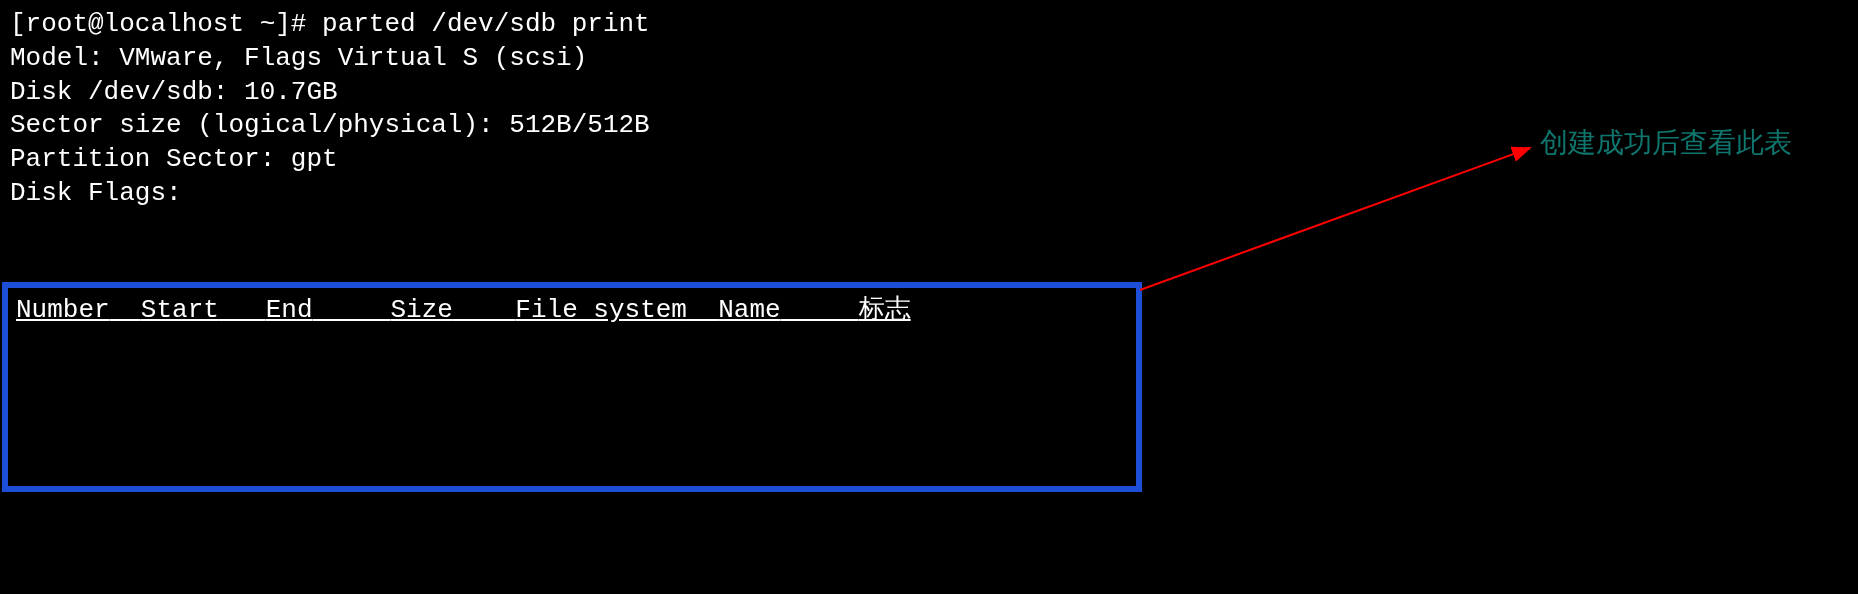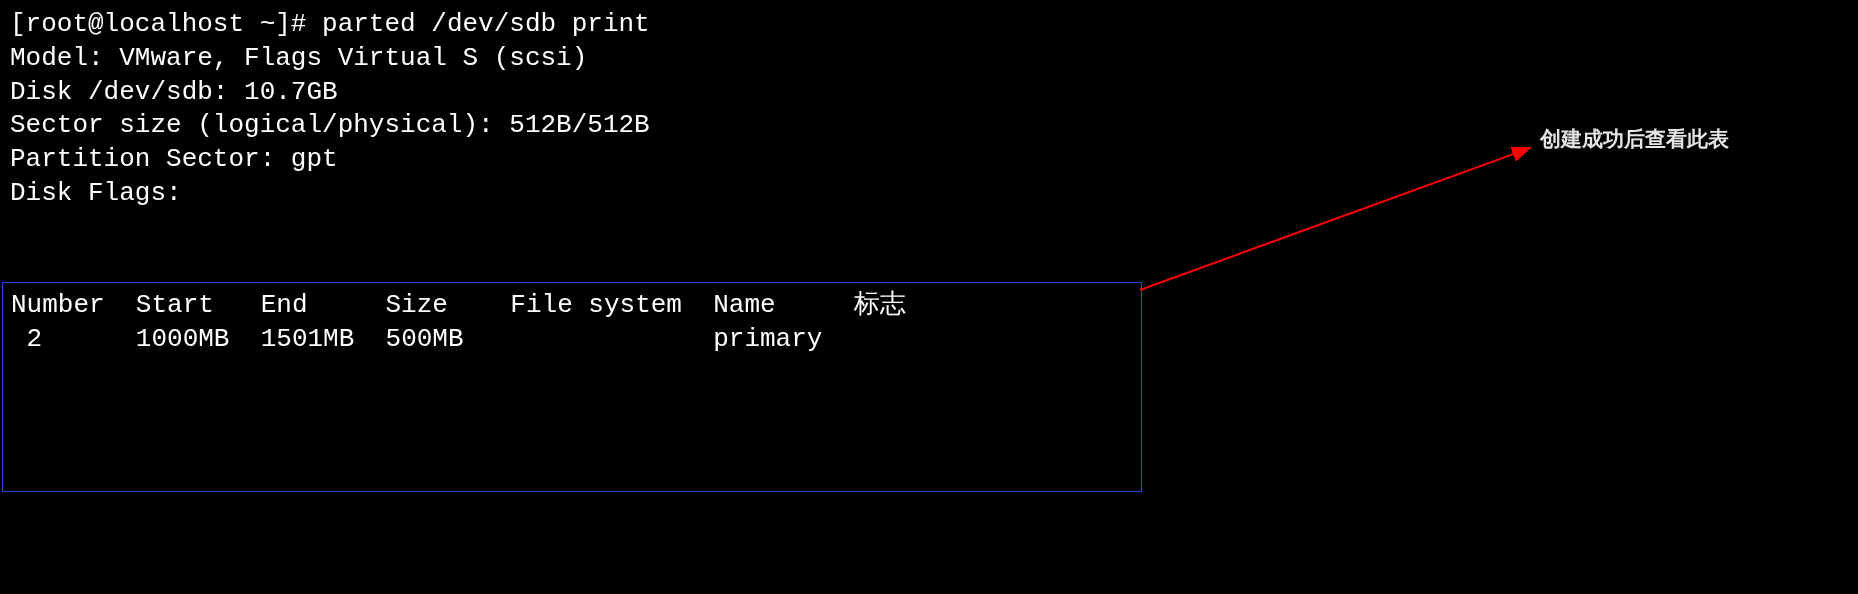--- a/index.html
+++ b/index.html
@@ -11,37 +11,37 @@
       width: 1858px;
       height: 594px;
       position: relative;
       overflow: hidden;
       line-height: 1.3;
       padding: 8px 0 0 10px;
     }
     .line { white-space: pre; }
     .prompt-brackets { color: #fff; text-align: center; }
     .table-box {
-      border: 1px solid #1d4ed8;
+      border: 6px solid #1d4ed8;
       position: absolute;
       left: 2px;
       top: 282px;
       width: 1140px;
       height: 210px;
       padding: 6px 8px 0 8px;
+      text-decoration: underline;
     }
     .row { white-space: pre; }
     .annotation {
       position: absolute;
-      color: #e5e5e5;
+      color: #0f766e;
       font-family: "Microsoft YaHei", SimHei, sans-serif;
-      font-size: 21px;
+      font-size: 28px;
       left: 1540px;
       top: 125px;
-      font-weight: bold;
     }
     .arrow-svg {
       position: absolute;
       left: 1050px;
       top: 140px;
       overflow: visible;
       pointer-events: none;
     }
   </style>
 </head>
@@ -49,21 +49,20 @@
 
 <div class="line"><span class="prompt-brackets">[root@localhost ~]#</span> <span>parted /dev/sdb print</span></div>
 <div class="line">Model: VMware, Flags Virtual S (scsi)</div>
 <div class="line">Disk /dev/sdb: 10.7GB</div>
 <div class="line">Sector size (logical/physical): 512B/512B</div>
 <div class="line">Partition Sector: gpt</div>
 <div class="line">Disk Flags:</div>
 
 <div class="table-box">
   <div class="row"><span>Number</span>  <span>Start</span>   <span>End</span>     <span>Size</span>    <span>File system</span>  <span>Name</span>     <span>标志</span></div>
-  <div class="row"> <span>2</span>      <span>1000MB</span>  <span>1501MB</span>  <span>500MB</span>                <span>primary</span></div>
 </div>
 
 <svg class="arrow-svg" width="500" height="200">
   <defs>
     <marker id="arrowhead" markerWidth="10" markerHeight="8" refX="9" refY="4" orient="auto">
       <polygon points="0 0, 10 4, 0 8" fill="#ff0000"></polygon>
     </marker>
   </defs>
   <line x1="90" y1="150" x2="480" y2="8" stroke="#ff0000" stroke-width="2" marker-end="url(#arrowhead)"></line>
 </svg>

